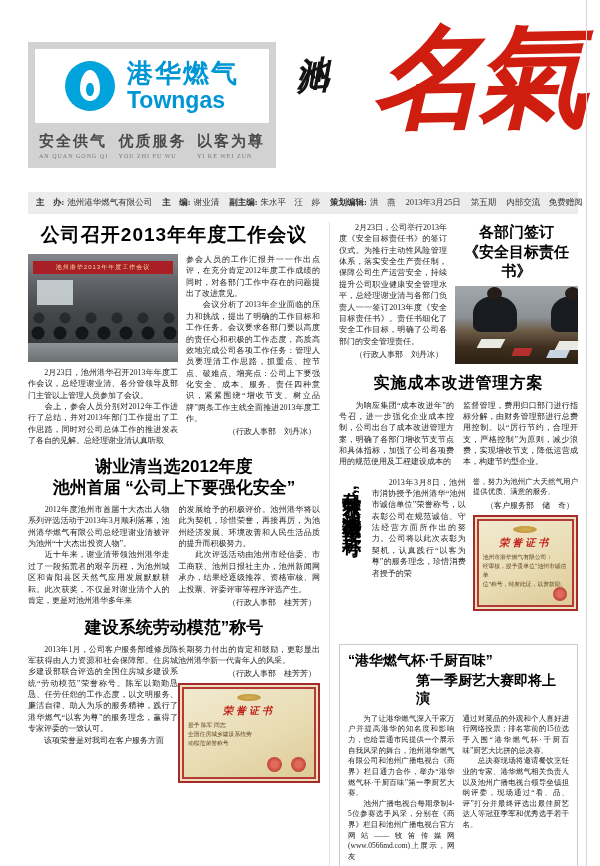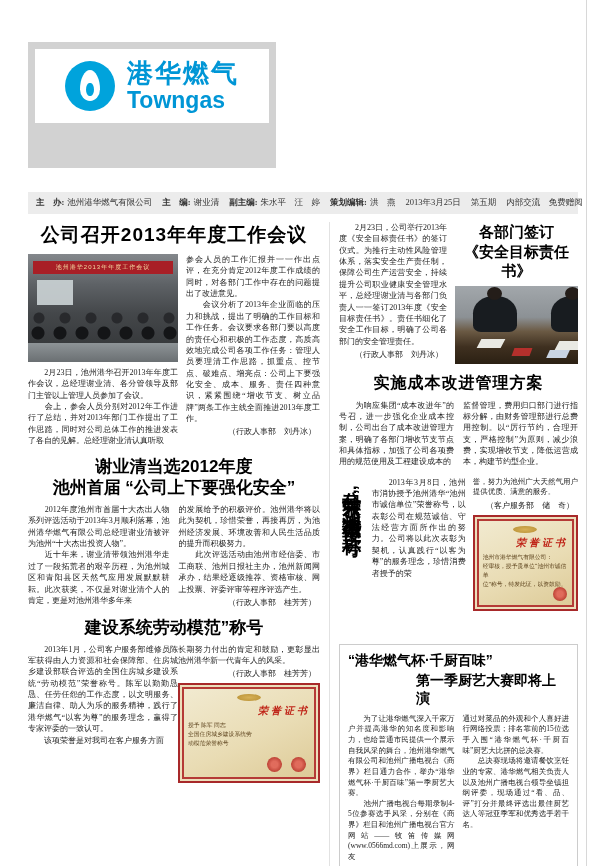--- a/index.html
+++ b/index.html
@@ -52,21 +52,21 @@
   .h-two{font-size:17px;line-height:1.28;margin-bottom:5px;}
   .cols2{display:flex;gap:9px;}
   .cols2>div{flex:1;min-width:0;}
   .a3-grid{display:flex;gap:0;}
   .a3-c1{flex:1;min-width:0;}
   .a3-c2{width:142px;flex:none;}
 
   
   .cert{position:relative;box-sizing:border-box;background:linear-gradient(155deg,#f2ebd2 0%,#e9dcb4 55%,#dcc995 100%);border:2px solid #a8292a;box-shadow:inset 0 0 0 2px #ecdfbc, inset 0 0 0 4px #b53a36;padding:9px 8px 4px;overflow:hidden;}
   .cert-emblem{width:24px;height:7px;margin:0 auto 3px;background:radial-gradient(#d7b158,#b78f33);border-radius:50%;}
-  .cert-title{text-align:right;color:#bf2317;font-weight:bold;font-style:italic;font-size:10px;letter-spacing:3px;margin-bottom:3px;}
+  .cert-title{text-align:center;color:#bf2317;font-weight:bold;font-style:italic;font-size:10px;letter-spacing:3px;margin-bottom:3px;}
   .cert-line{font-size:5.8px;color:#5d431d;line-height:1.55;}
   .seal{position:absolute;border-radius:50%;background:radial-gradient(circle,#e0524a 30%,#b5201b 70%);opacity:.8;}
   .cert-mw{width:142px;height:100px;margin-top:4px;}
   .seal-a{width:15px;height:15px;right:36px;bottom:9px;}
   .seal-b{width:15px;height:15px;right:12px;bottom:9px;}
   .cert-int{width:100%;height:96px;margin-top:4px;}
   .seal-c{width:14px;height:14px;right:9px;bottom:8px;}
 
   
   .aA{display:flex;gap:8px;}
@@ -108,20 +108,38 @@
     <div class="logo-box">
       <div class="logo-top">
         <div class="logo-circle">
             <div class="flame"></div>
           </div>
         <div class="logo-names">
           <div class="logo-cn">港华燃气</div>
           <div class="logo-en">Towngas</div>
         </div>
       </div>
+      <div class="logo-slogans">
+        <div class="slogan">
+          <div class="slogan-cn">安全供气</div>
+          <div class="slogan-py">AN QUAN GONG QI</div>
+        </div>
+        <div class="slogan">
+          <div class="slogan-cn">优质服务</div>
+          <div class="slogan-py">YOU ZHI FU WU</div>
+        </div>
+        <div class="slogan">
+          <div class="slogan-cn">以客为尊</div>
+          <div class="slogan-py">YI KE WEI ZUN</div>
+        </div>
+      </div>
+    </div>
+    <div class="masthead-title">
+      <div class="title-vertical">池州</div>
+      <div class="title-main">名氣</div>
     </div>
   </div>
 
   <div class="info-bar">
     <span><span class="ib-label">主　办:</span><span>池州港华燃气有限公司</span></span>
     <span><span class="ib-label">主　编:</span><span>谢业清</span></span>
     <span><span class="ib-label">副主编:</span><span>朱水平　汪　婷</span></span>
     <span><span class="ib-label">策划编辑:</span><span>洪　燕</span></span>
     <span>2013年3月25日</span>
     <span>第五期</span>

